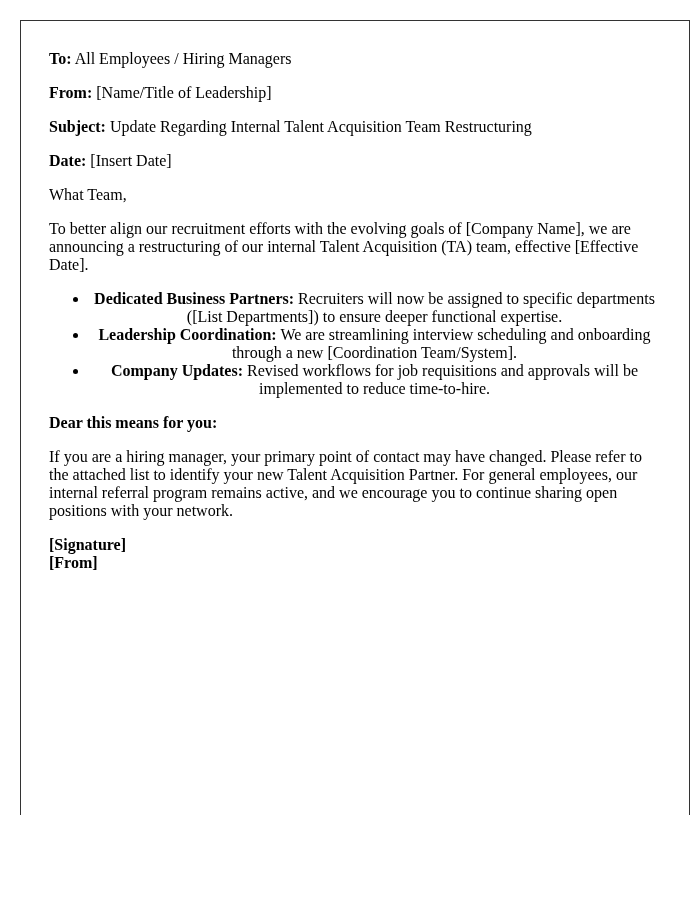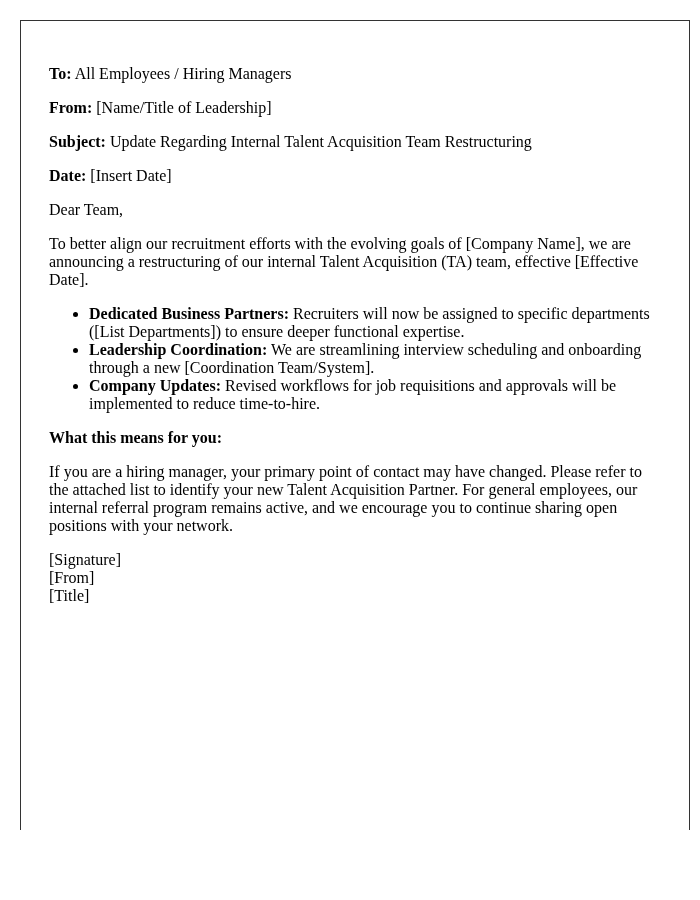--- a/index.html
+++ b/index.html
@@ -1,45 +1,44 @@
 <!DOCTYPE html>
 <html><head>
 <meta charset="utf-8">
 <style>
   html, body { margin:0; padding:0; background:#ffffff; }
   body { width:700px; height:900px; position:relative; overflow:hidden;
          font-family:"Liberation Serif", "DejaVu Serif", serif; color:#000; }
   .letter { position:absolute; left:20px; top:20px; width:611px; height:781px;
-            border:1px solid #333; border-bottom:none; padding:28px 29px 0 28px;
+            border:1px solid #333; border-bottom:none; padding:13px 29px 0 28px;
             box-sizing:content-box; font-size:16px; line-height:18px; }
   .letter p { margin:16px 0; }
-  .letter ul { margin:16px 0; padding-left:40px; }
+  .letter ul { margin:16px 0; padding-left:40px;text-align:center; }
   .letter li { margin:0; }
   b { font-weight:bold; }
-  .sig span { display:block; }
+  .sig span { display:block;font-weight:bold; }
 </style>
 </head>
 <body>
 
 <div class="letter">
   <p><b>To:</b> <span>All Employees / Hiring Managers</span></p>
   <p><b>From:</b> <span>[Name/Title of Leadership]</span></p>
   <p><b>Subject:</b> <span>Update Regarding Internal Talent Acquisition Team Restructuring</span></p>
   <p><b>Date:</b> <span>[Insert Date]</span></p>
 
-  <p>Dear Team,</p>
+  <p>What Team,</p>
   <p>To better align our recruitment efforts with the evolving goals of [Company Name], we are announcing a restructuring of our internal Talent Acquisition (TA) team, effective [Effective Date].</p>
 
   <ul>
     <li><b>Dedicated Business Partners:</b> <span>Recruiters will now be assigned to specific departments ([List Departments]) to ensure deeper functional expertise.</span></li>
     <li><b>Leadership Coordination:</b> <span>We are streamlining interview scheduling and onboarding through a new [Coordination Team/System].</span></li>
     <li><b>Company Updates:</b> <span>Revised workflows for job requisitions and approvals will be implemented to reduce time-to-hire.</span></li>
   </ul>
 
-  <p><b>What this means for you:</b></p>
+  <p><b>Dear this means for you:</b></p>
   <p>If you are a hiring manager, your primary point of contact may have changed. Please refer to the attached list to identify your new Talent Acquisition Partner. For general employees, our internal referral program remains active, and we encourage you to continue sharing open positions with your network.</p>
 
   <p class="sig">
     <span>[Signature]</span>
     <span>[From]</span>
-    <span>[Title]</span>
   </p>
 </div>
 
 </body></html>

